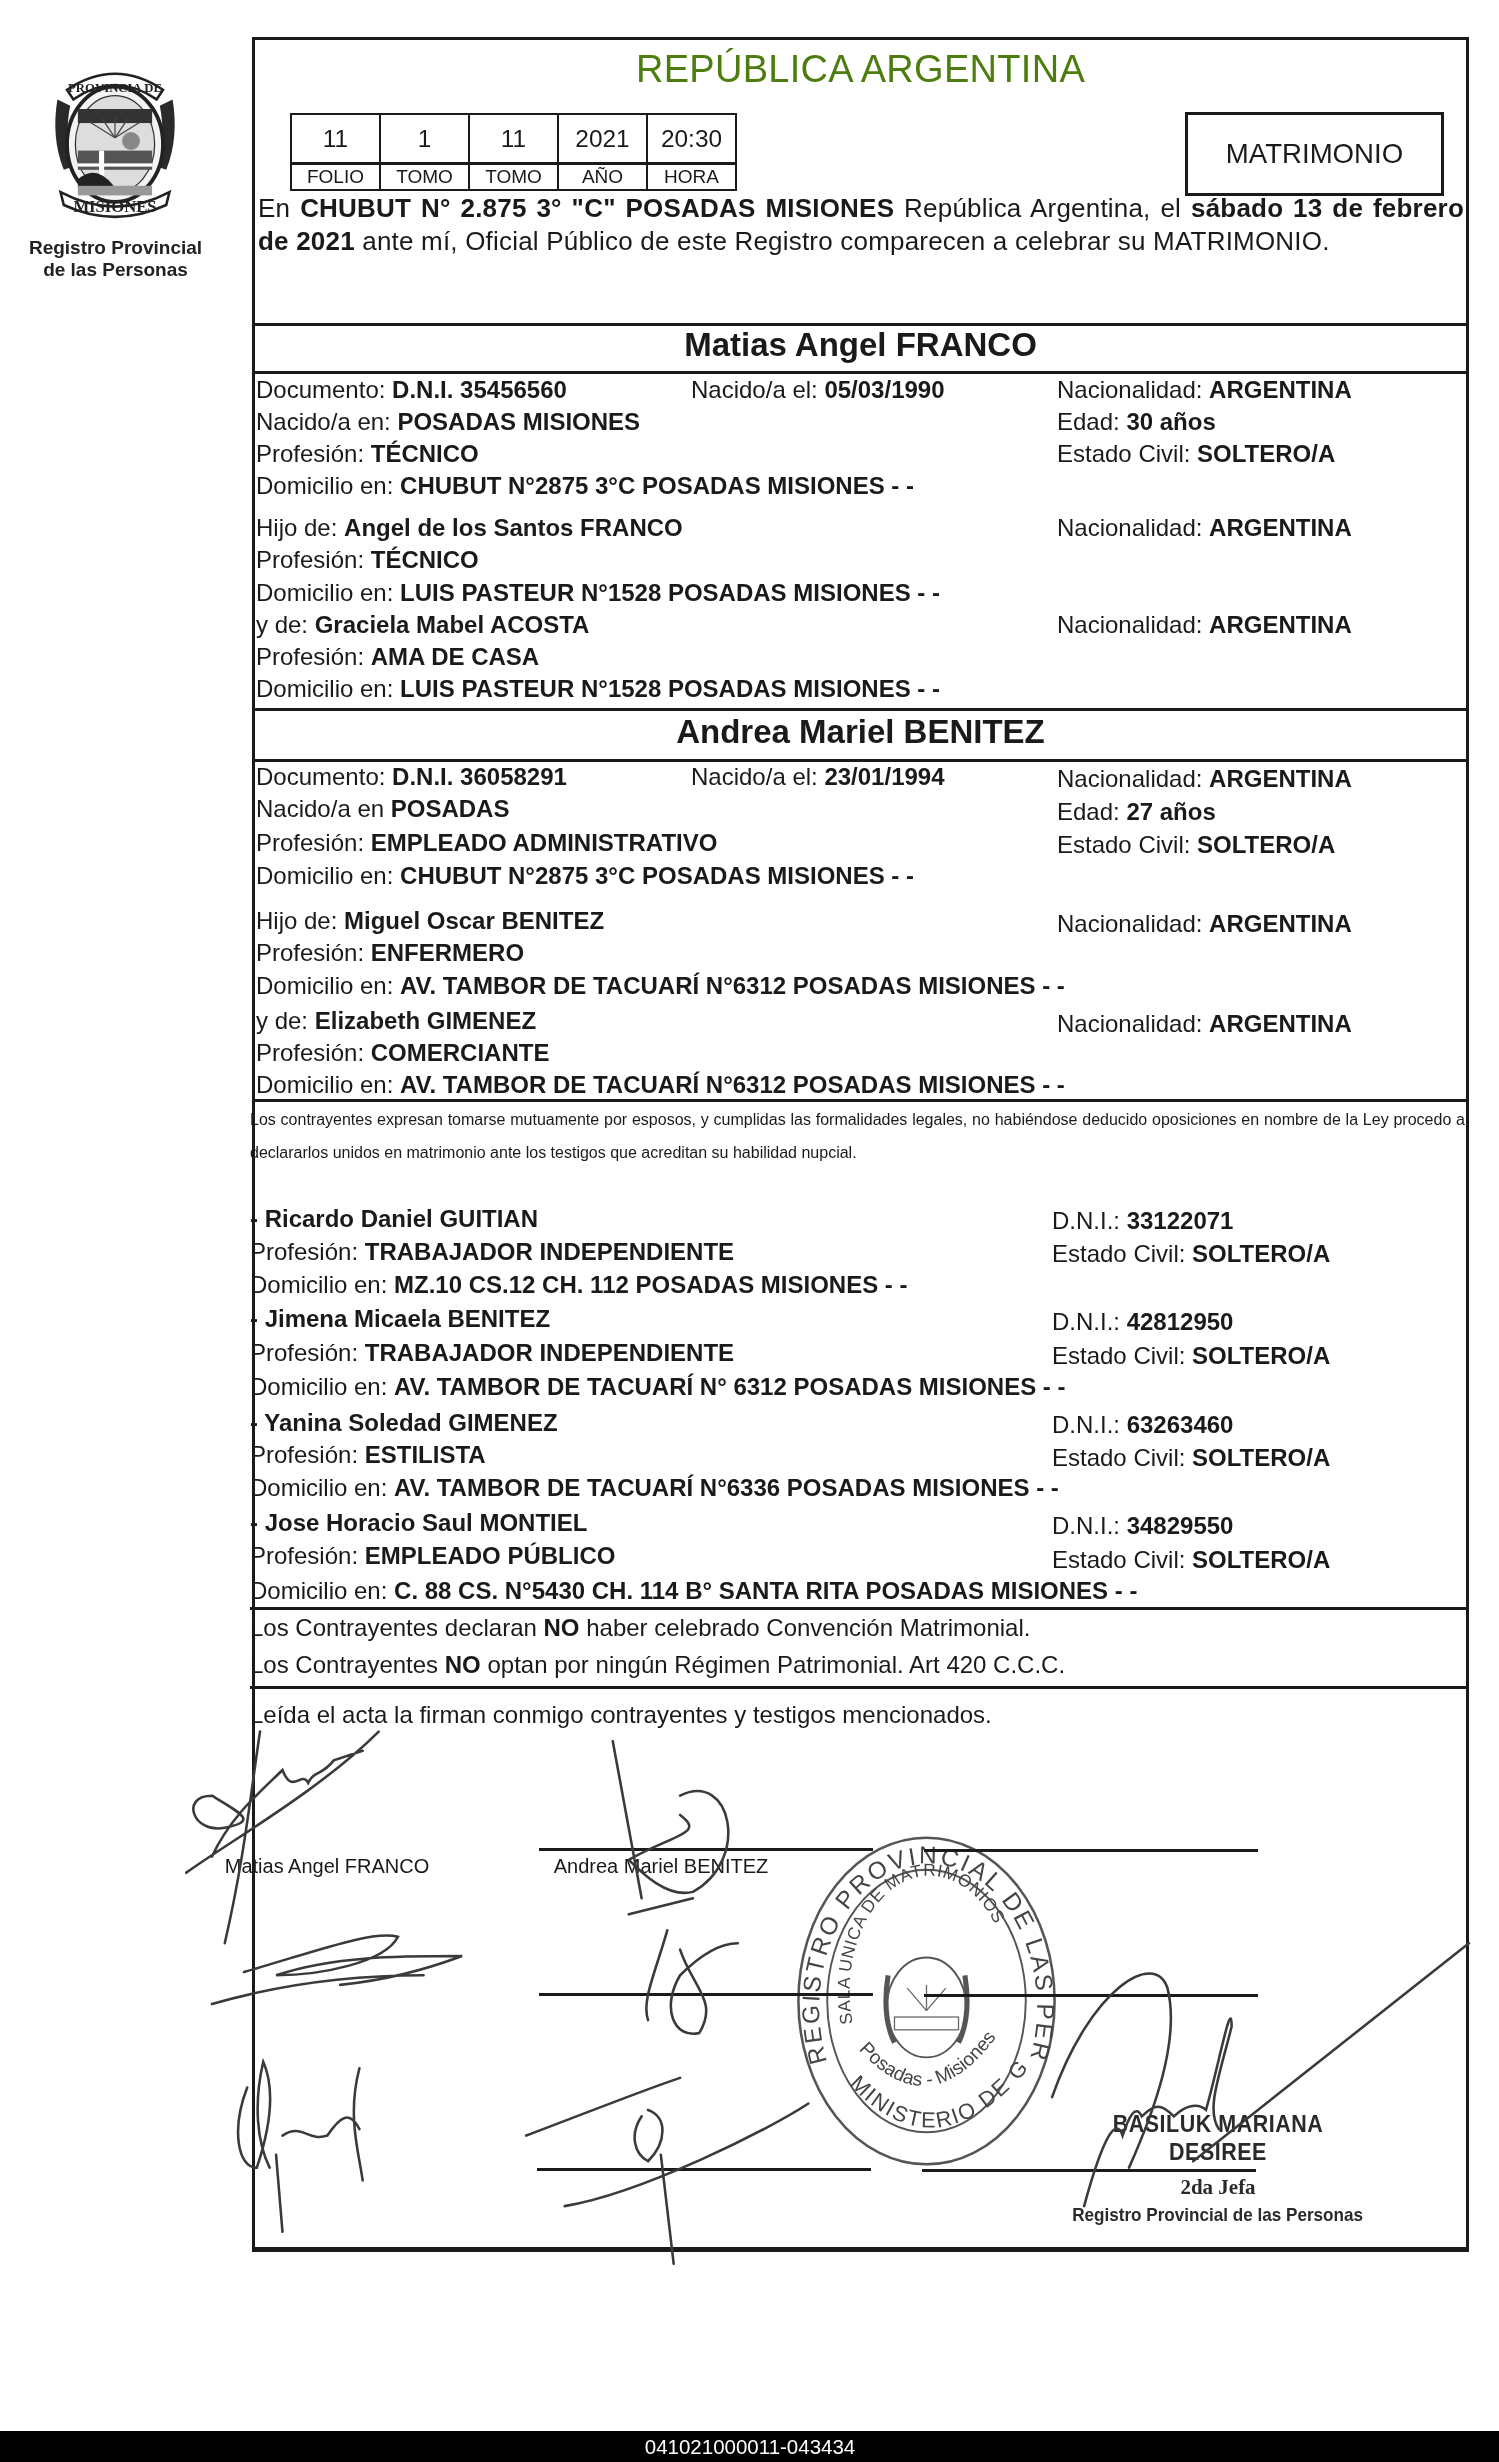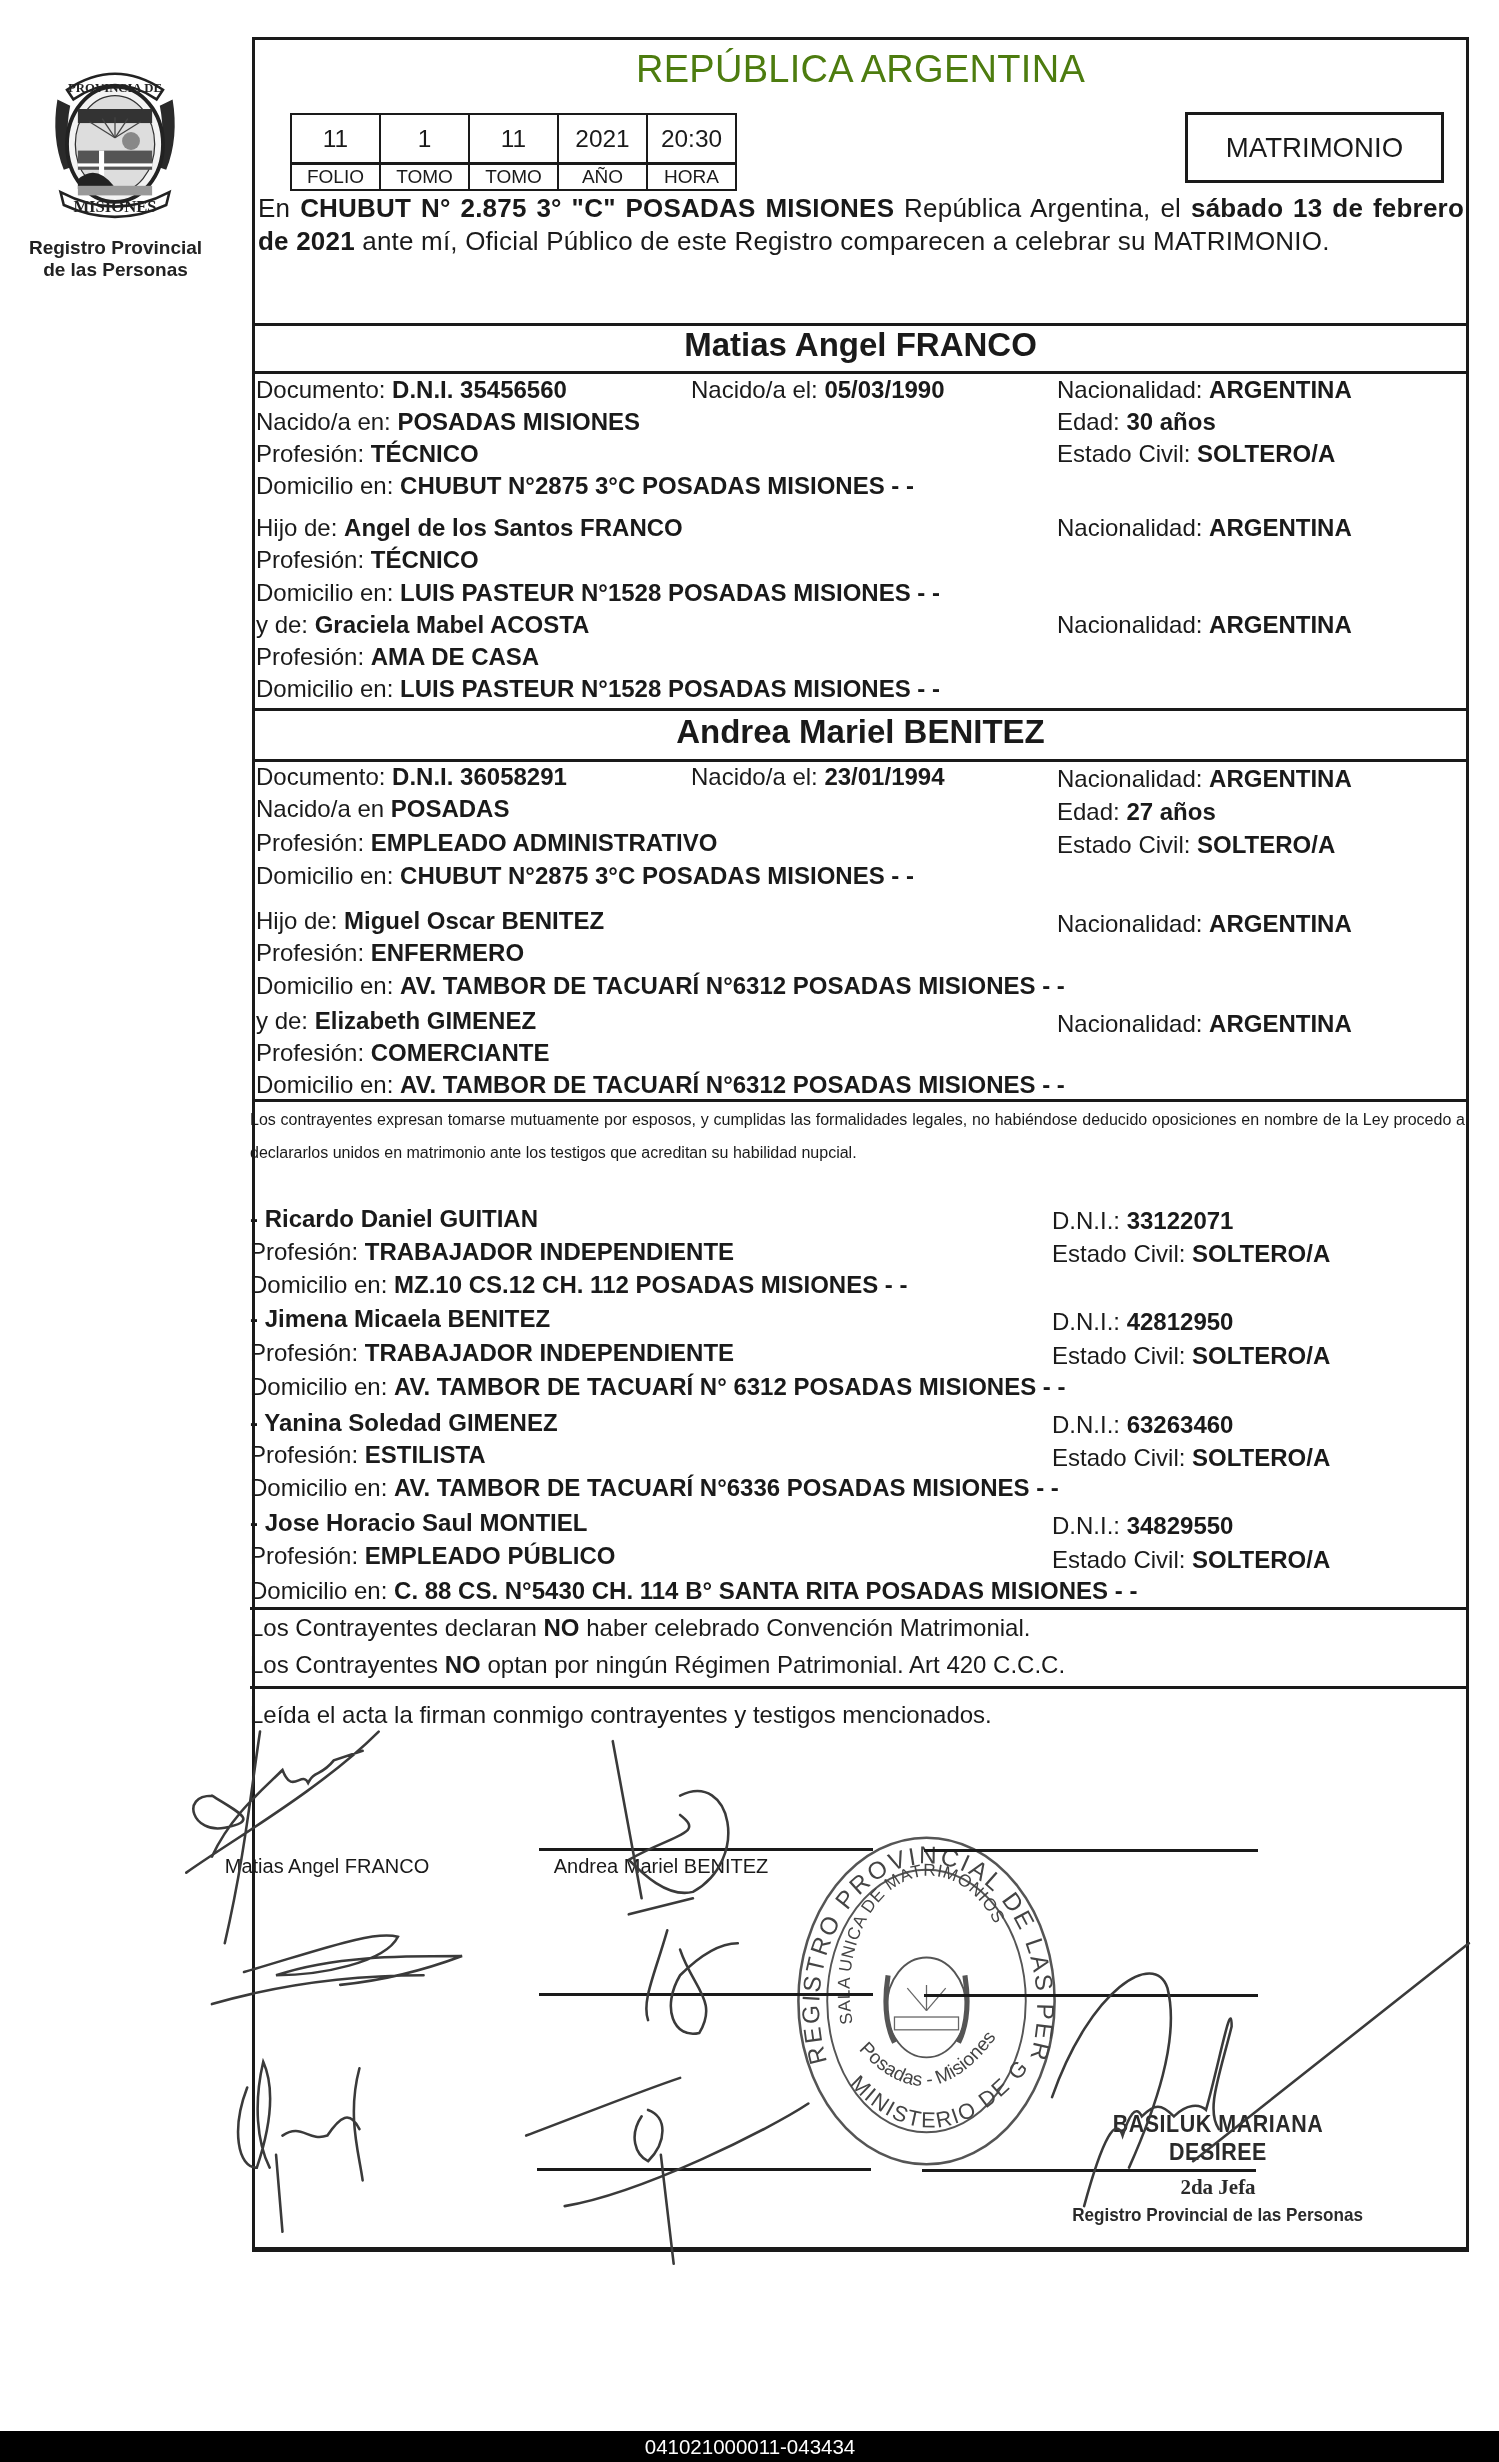--- a/index.html
+++ b/index.html
@@ -16,21 +16,21 @@
   
   #frame { left: 252px; top: 37px; width: 1217px; height: 2215px; border: 3.2px solid #1a1a1a; box-sizing: border-box; border-bottom-width: 5.1px; }
   #title { left: 252px; top: 48px; width: 1217px; text-align: center; font-size: 38px; color: #4d7c0f; letter-spacing: 0.3px; }
 
   
   #folio-table { left: 282px; top: 113px; border-collapse: collapse; margin-left: 8px; }
   #folio-table td { border: 2.6px solid #1a1a1a; text-align: center; width: 47px; padding: 0; }
   #folio-table tr.vals td { height: 47px; font-size: 24.4px; border-bottom-width: 3.8px; }
   #folio-table tr.labels td { height: 24.4px; font-size: 19px; }
 
-  #type-box { left: 1185px; top: 112px; width: 259px; height: 71px; border: 3.2px solid #1a1a1a; box-sizing: border-box; display: flex; align-items: center; justify-content: center; font-size: 27.6px; }
+  #type-box { left: 1185px; top: 112px; width: 259px; height: 84px; border: 3.2px solid #1a1a1a; box-sizing: border-box; display: flex; align-items: center; justify-content: center; font-size: 27.6px; }
 
   
   #intro { left: 258px; top: 192px; width: 1206px; font-size: 26px; line-height: 33px; text-align: justify; letter-spacing: 0.2px; }
 
   .hline { position: absolute; left: 252px; width: 1217px; height: 0; border-top: 3.2px solid #1a1a1a; }
   .party-name { position: absolute; left: 252px; width: 1217px; text-align: center; font-weight: bold; font-size: 33px; }
 
   .row { position: absolute; left: 256px; font-size: 24px; line-height: 28px; white-space: nowrap; }
   .row b { font-weight: bold; }
   .col2 { position: absolute; left: 691px; font-size: 24px; white-space: nowrap; }

